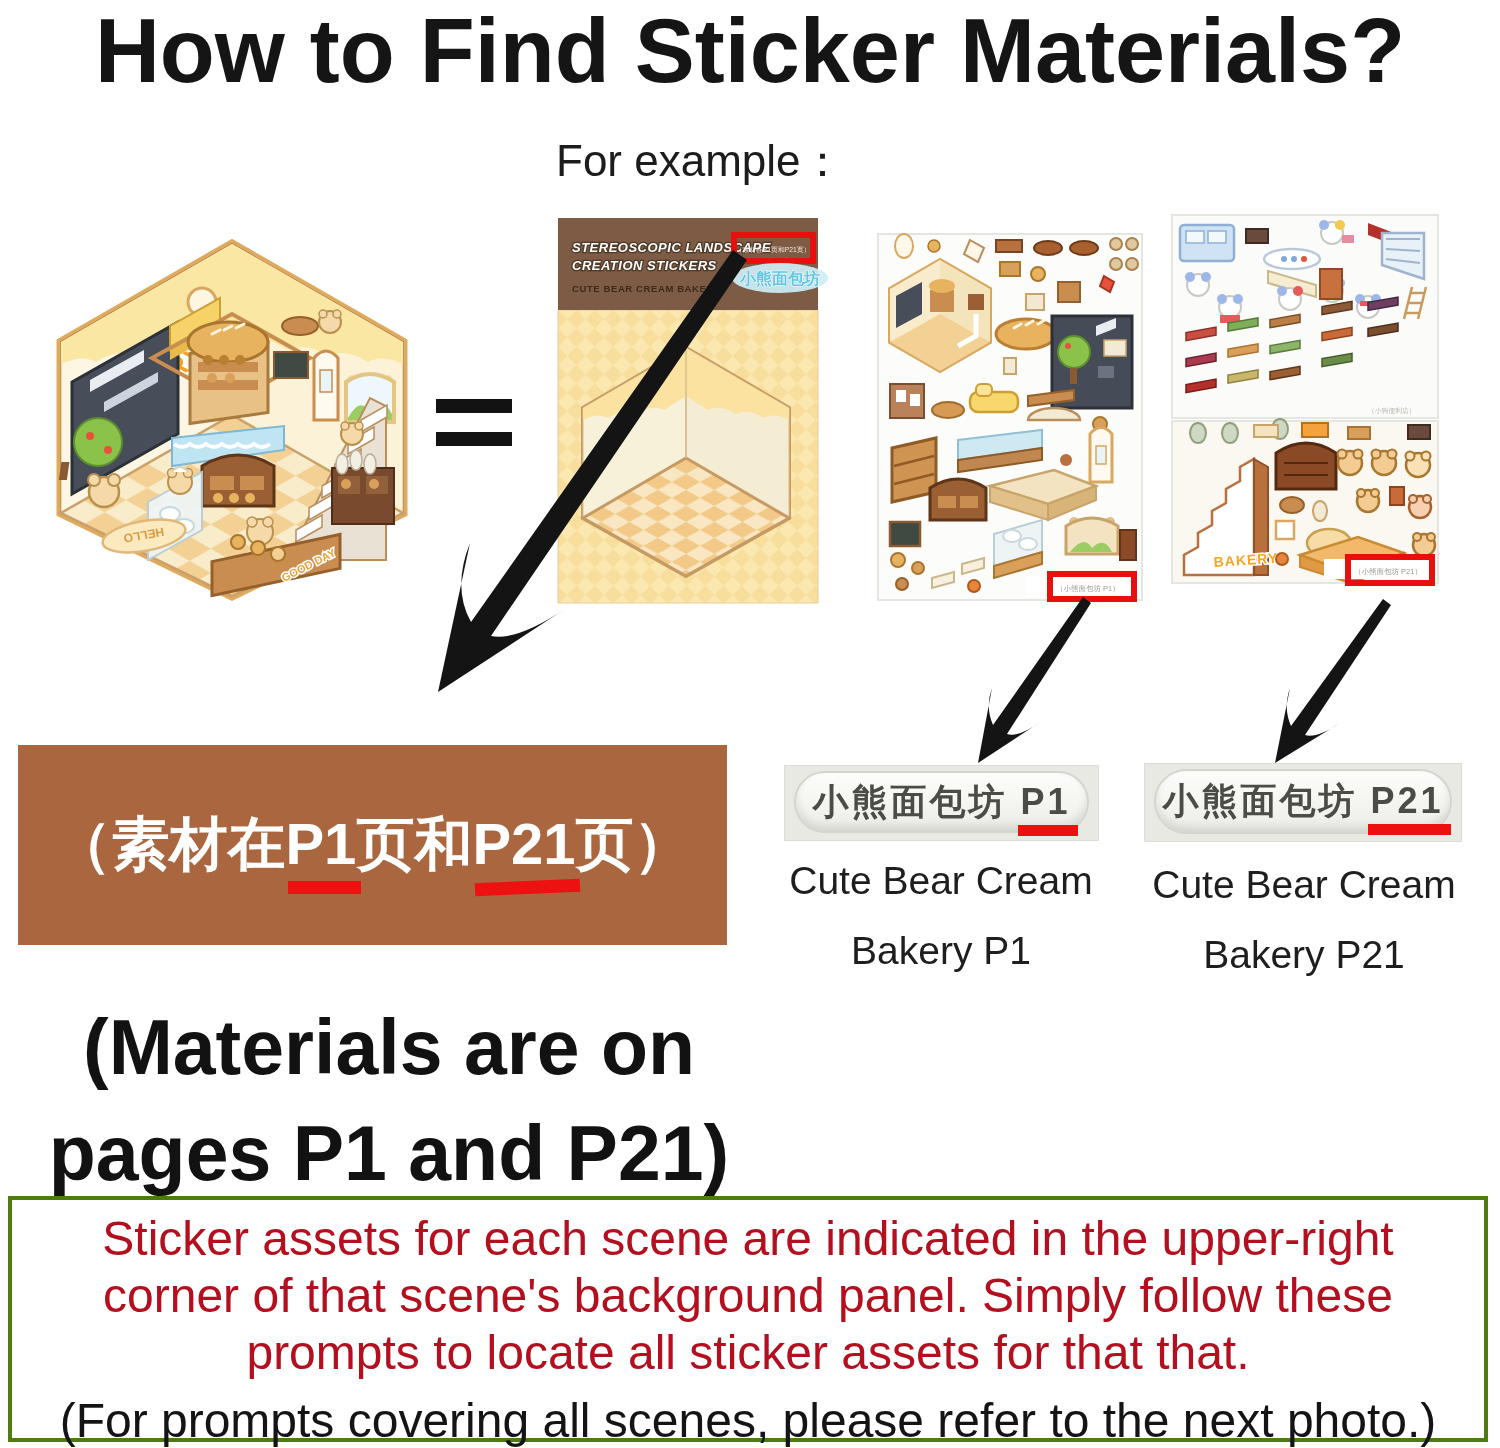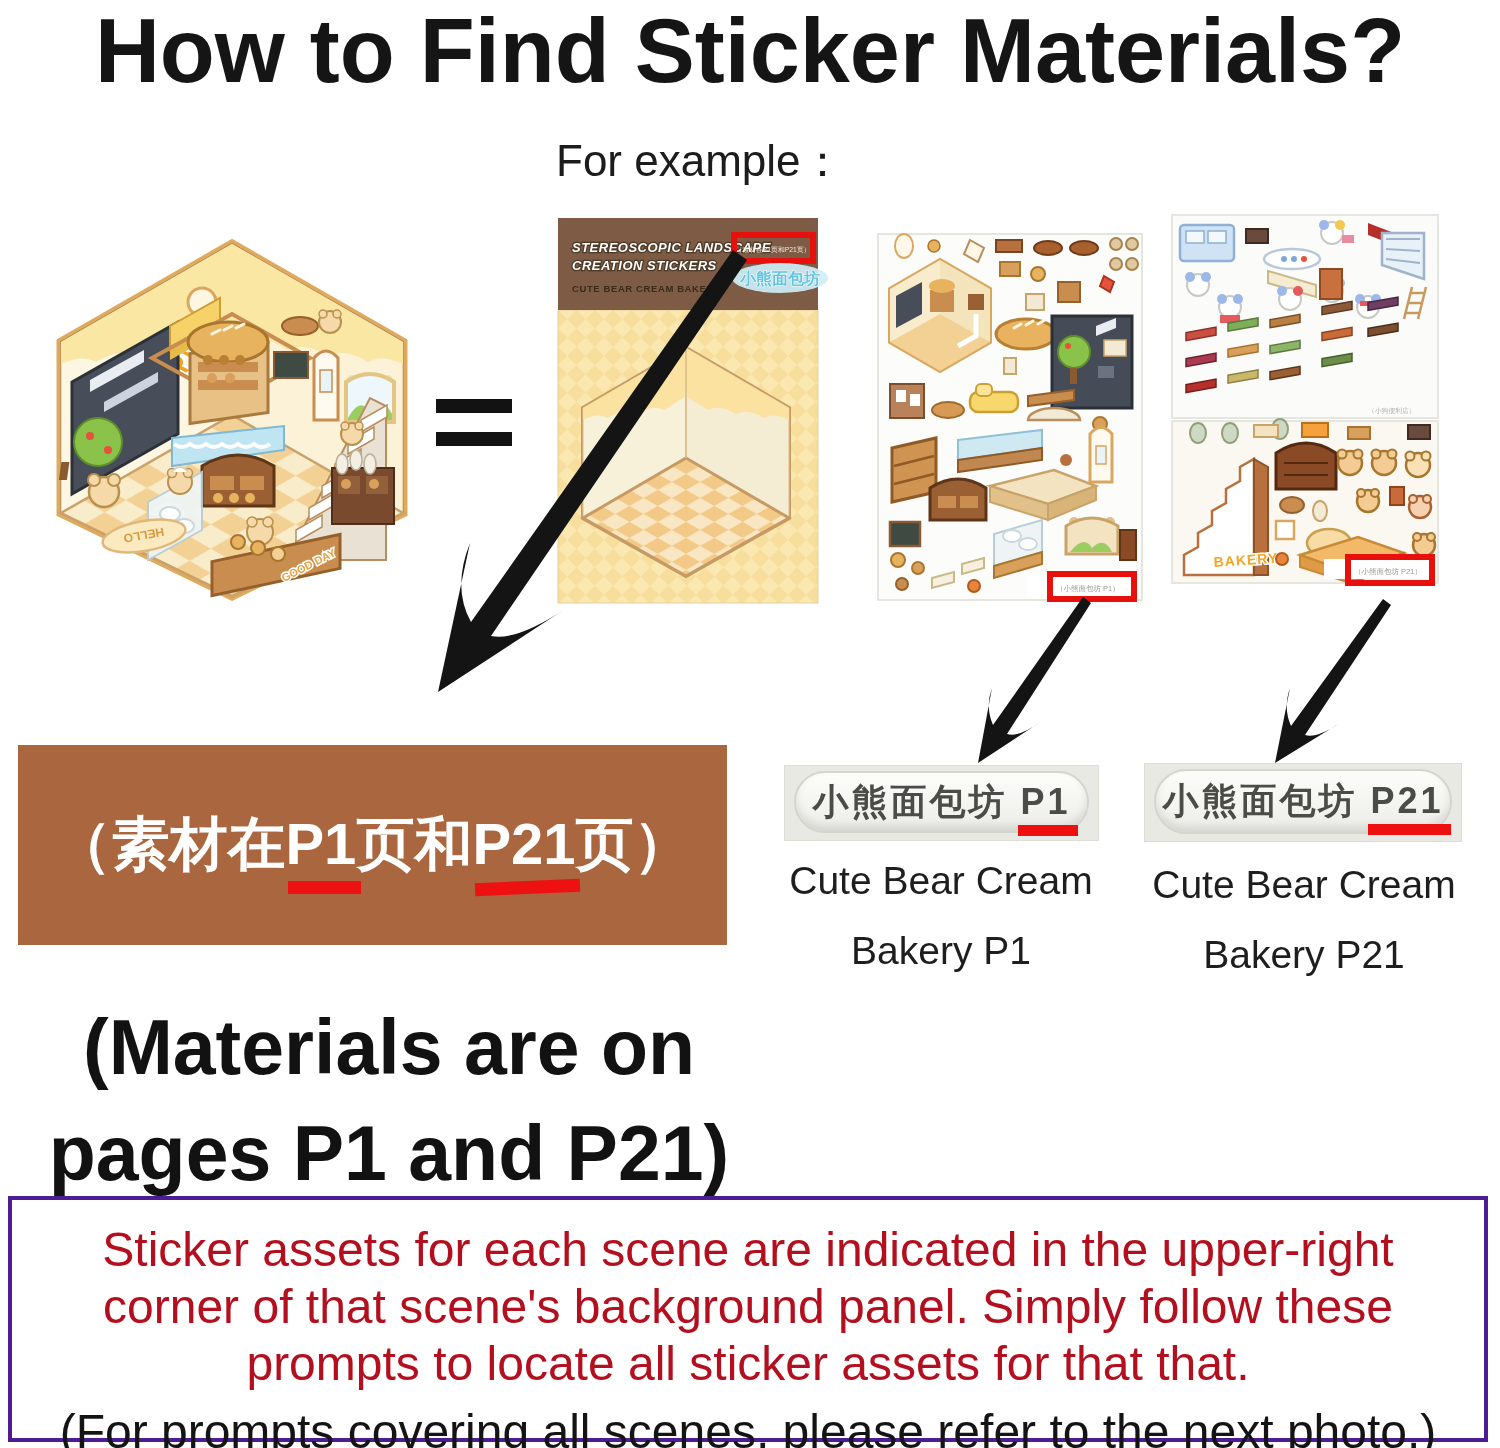--- a/index.html
+++ b/index.html
@@ -44,21 +44,21 @@
   .pill .t { font-size:36px; color:#4b4b47; font-weight:600; letter-spacing:3px; white-space:nowrap; }
   .pill .pg { position:relative; }
   .pill .pg::after { content:""; position:absolute; left:-2px; right:-7px; bottom:-14px;
                      height:11px; background:#ee0f0f; }
 
   .caption { position:absolute; text-align:center; font-size:39px; color:#1e1e1e; line-height:70px; }
   .caption.c1 { left:776px;  top:846px; width:330px; }
   .caption.c2 { left:1136px; top:850px; width:336px; }
 
   .notice { left:8px; top:1196px; width:1480px; height:246px; box-sizing:border-box;
-            border:4px solid #4c1d95; background:#fff; text-align:center; padding-top:21px; }
+            border:4px solid #4d7c0f; background:#fff; text-align:center; padding-top:10px; }
   .notice .red { font-size:48px; color:#b30f1e; line-height:57px; }
   .notice .blk { font-size:48px; color:#141414; line-height:60px; margin-top:10px; }
 </style>
 </head>
 <body>
 
 <div class="canvas">
 
   <div class="abs title">How to Find Sticker Materials?</div>
   <div class="abs for-example">For example：</div>

